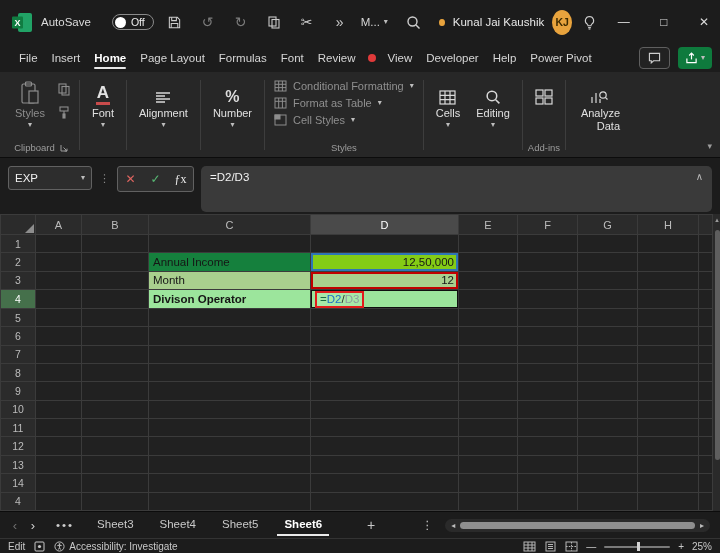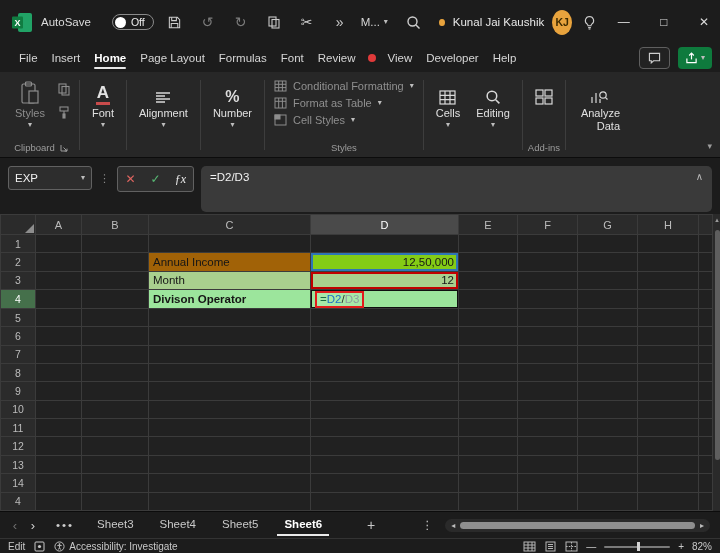--- a/index.html
+++ b/index.html
@@ -53,21 +53,21 @@
 
   
   .formulabar { flex:0 0 56px; display:flex; align-items:flex-start; padding:8px 8px 0 8px; gap:7px; background:#1c1c1c; }
   .namebox { width:84px; height:24px; background:#2d2d2d; border:1px solid #616161; border-radius:3px; display:flex; align-items:center; font-size:11.5px; padding:0 6px; color:#f0f0f0; }
   .namebox .caret { margin-left:auto; }
   .vdots { color:#8a8a8a; font-size:11px; padding-top:6px; }
   .fxbtns { height:26px; border:1px solid #616161; border-radius:3px; background:#2d2d2d; display:flex; align-items:center; }
   .fxbtns > div { width:25px; text-align:center; font-size:12px; }
   .fx-cancel { color:#e06560; }
   .fx-commit { color:#58b874; }
-  .fx-insert { color:#eaeaea; font-style:italic; font-family:"Liberation Serif", serif; }
+  .fx-insert { color:#eaeaea; font-family:"Liberation Serif", serif; }
   .fxinput { flex:1; height:46px; background:#3a3a3a; border-radius:5px; padding:5px 26px 0 9px; font-size:11.5px; color:#f2f2f2; position:relative; }
   .fx-collapse { position:absolute; top:5px; right:9px; color:#b9b9b9; font-size:10px; }
 
   
   .gridwrap { flex:0 0 297px; display:flex; overflow:hidden; background:#212121; }
   table.grid { border-collapse:collapse; table-layout:fixed; width:712px; }
   .grid th, .grid td { border:1px solid #3b3b3b; overflow:hidden; white-space:nowrap; font-weight:normal; vertical-align:middle; }
   .grid thead th { height:20px; background:#2b2b2b; color:#bcbcbc; font-size:11px; text-align:center; }
   .grid tbody th { background:#2b2b2b; color:#bcbcbc; font-size:10.5px; text-align:center; }
   .grid td { height:17.5px; background:#212121; font-size:11.5px; color:#e0e0e0; padding:0 4px; }
@@ -191,20 +191,21 @@
         <div class="rtab">Insert</div>
         <div class="rtab active">Home</div>
         <div class="rtab">Page Layout</div>
         <div class="rtab">Formulas</div>
         <div class="rtab">Font</div>
         <div class="rtab">Review</div>
         <div class="rec-dot"></div>
         <div class="rtab">View</div>
         <div class="rtab">Developer</div>
         <div class="rtab">Help</div>
+        <div class="rtab">Power Pivot</div>
       </div>
     <div class="tabrow-right">
       <div class="pillbtn">
         <svg width="13" height="12" viewBox="0 0 14 13" fill="none" stroke="#cfcfcf" stroke-width="1.2">
           <path d="M1.5 1.5 h11 v8 h-6.5 l-2.5 2.3 v-2.3 h-2 z"></path>
         </svg>
       </div>
       <div class="sharebtn">
         <svg width="13" height="12" viewBox="0 0 14 13" fill="none" stroke="#fff" stroke-width="1.3">
           <path d="M7 8 V1.5"></path>
@@ -460,21 +461,21 @@
             <td></td>
             <td></td>
             <td></td>
             <td></td>
             <td></td>
           </tr>
           <tr>
             <th>2</th>
             <td></td>
             <td></td>
-            <td style="background: #a16207; color: rgb(22, 22, 22); text-align: left;">Annual Income</td>
+            <td style="background: #15803d; color: rgb(22, 22, 22); text-align: left;">Annual Income</td>
             <td class="rel" style="background: #84cc16; color: rgb(22, 22, 22); text-align: right;">12,50,000<div class="ref-border" style="border-color: rgb(46, 117, 182);"></div></td>
             <td></td>
             <td></td>
             <td></td>
             <td></td>
             <td></td>
           </tr>
           <tr>
             <th>3</th>
             <td></td>
@@ -689,17 +690,17 @@
         <svg width="13" height="11" viewBox="0 0 13 11" fill="none" stroke="#b5b5b5" stroke-width="1">
             <rect x="1" y="1" width="11" height="9"></rect>
             <path d="M6.5 1 v9 M1 5.5 h11" stroke-dasharray="1.6 1.2"></path>
           </svg>
       </span>
       <span>—</span>
       <div class="zoomtrack">
         <div class="zoomthumb"></div>
       </div>
       <span>+</span>
-      <span>82%</span>
+      <span>25%</span>
     </div>
   </div>
 
 </div>
 
 </body></html>

